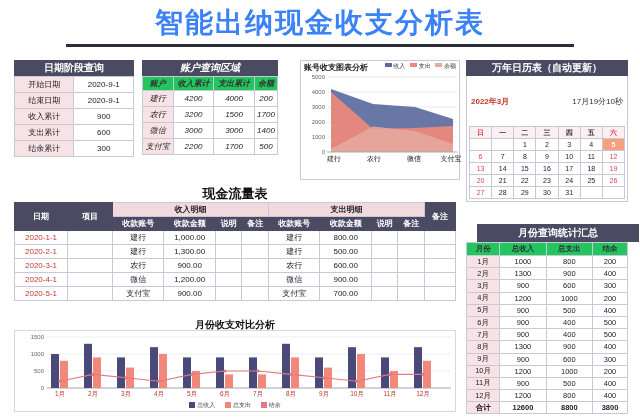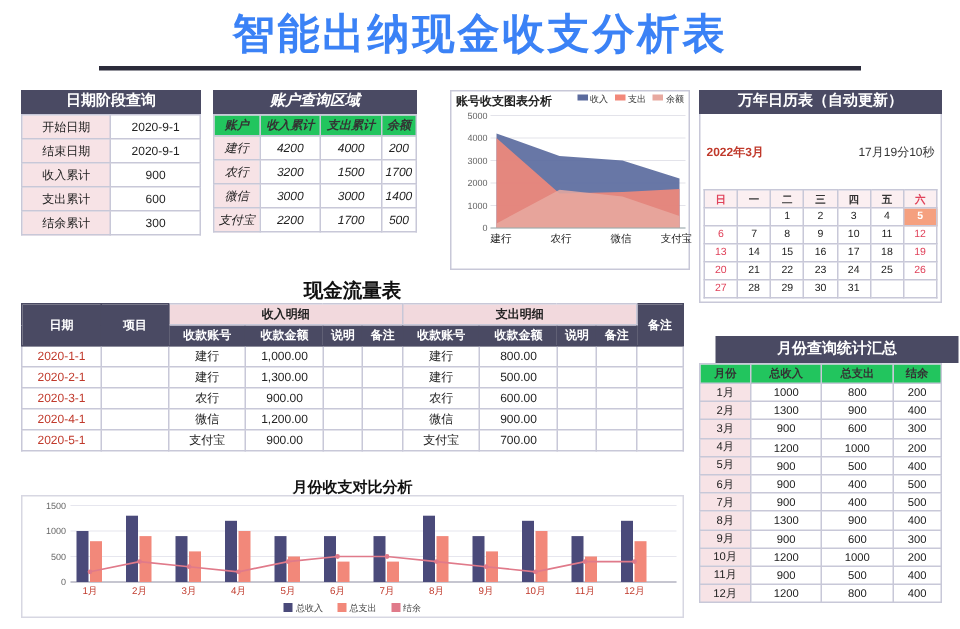--- a/index.html
+++ b/index.html
@@ -389,20 +389,26 @@
             <td>900</td>
             <td>500</td>
             <td>400</td>
           </tr>
       <tr>
             <td class="lbl">12月</td>
             <td>1200</td>
             <td>800</td>
             <td>400</td>
           </tr>
+      <tr>
+            <td class="lbl" style="font-weight:bold;">合计</td>
+            <td style="font-weight:bold;">12600</td>
+            <td style="font-weight:bold;">8800</td>
+            <td style="font-weight:bold;">3800</td>
+          </tr>
     </tbody>
       </table>
   </div>
 
   <div id="barTitle">月份收支对比分析</div>
   <div class="panel" id="barPanel">
     <svg width="442" height="82" viewBox="0 0 442 82">
       <g stroke="#e6e6ee" stroke-width="0.7">
         <line x1="32" y1="6" x2="436" y2="6"></line>
         <line x1="32" y1="23" x2="436" y2="23"></line>

